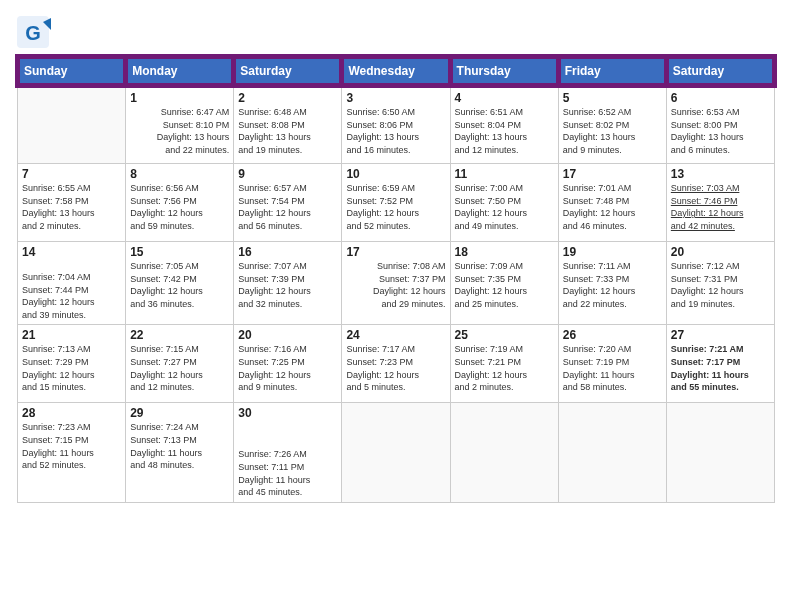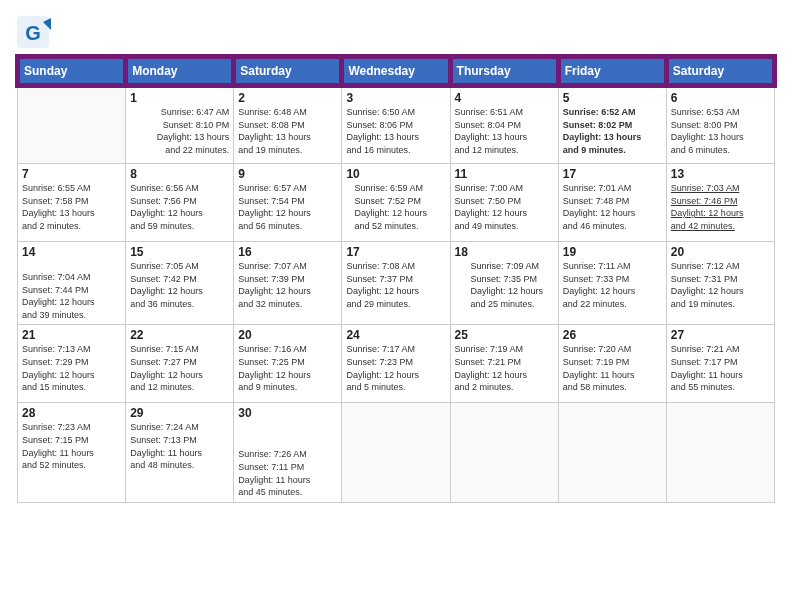--- a/index.html
+++ b/index.html
@@ -151,21 +151,21 @@
           </td>
           <td>
             <span class="day-number">4</span>
             <div class="day-info" style="white-space: pre-line;">Sunrise: 6:51 AM
 Sunset: 8:04 PM
 Daylight: 13 hours
 and 12 minutes.</div>
           </td>
           <td>
             <span class="day-number">5</span>
-            <div class="day-info" style="white-space: pre-line; font-weight: bold;">Sunrise: 6:52 AM
+            <div class="day-info" style="white-space: pre-line;">Sunrise: 6:52 AM
 Sunset: 8:02 PM
 Daylight: 13 hours
 and 9 minutes.</div>
           </td>
           <td>
             <span class="day-number">6</span>
             <div class="day-info" style="white-space: pre-line;">Sunrise: 6:53 AM
 Sunset: 8:00 PM
 Daylight: 13 hours
 and 6 minutes.</div>
@@ -188,21 +188,21 @@
           </td>
           <td>
             <span class="day-number">9</span>
             <div class="day-info" style="white-space: pre-line;">Sunrise: 6:57 AM
 Sunset: 7:54 PM
 Daylight: 12 hours
 and 56 minutes.</div>
           </td>
           <td>
             <span class="day-number">10</span>
-            <div class="day-info" style="white-space: pre-line; margin-left: 8px;">Sunrise: 6:59 AM
+            <div class="day-info" style="white-space: pre-line;">Sunrise: 6:59 AM
 Sunset: 7:52 PM
 Daylight: 12 hours
 and 52 minutes.</div>
           </td>
           <td>
             <span class="day-number">11</span>
             <div class="day-info" style="white-space: pre-line;">Sunrise: 7:00 AM
 Sunset: 7:50 PM
 Daylight: 12 hours
 and 49 minutes.</div>
@@ -239,28 +239,28 @@
           </td>
           <td>
             <span class="day-number">16</span>
             <div class="day-info" style="white-space: pre-line;">Sunrise: 7:07 AM
 Sunset: 7:39 PM
 Daylight: 12 hours
 and 32 minutes.</div>
           </td>
           <td>
             <span class="day-number">17</span>
-            <div class="day-info" style="white-space: pre-line;">Sunrise: 7:08 AM
+            <div class="day-info" style="white-space: pre-line; text-align: right;">Sunrise: 7:08 AM
 Sunset: 7:37 PM
 Daylight: 12 hours
 and 29 minutes.</div>
           </td>
           <td>
             <span class="day-number">18</span>
-            <div class="day-info" style="white-space: pre-line; margin-left: 16px;">Sunrise: 7:09 AM
+            <div class="day-info" style="white-space: pre-line;">Sunrise: 7:09 AM
 Sunset: 7:35 PM
 Daylight: 12 hours
 and 25 minutes.</div>
           </td>
           <td>
             <span class="day-number">19</span>
             <div class="day-info" style="white-space: pre-line;">Sunrise: 7:11 AM
 Sunset: 7:33 PM
 Daylight: 12 hours
 and 22 minutes.</div>
@@ -311,21 +311,21 @@
           </td>
           <td>
             <span class="day-number">26</span>
             <div class="day-info" style="white-space: pre-line;">Sunrise: 7:20 AM
 Sunset: 7:19 PM
 Daylight: 11 hours
 and 58 minutes.</div>
           </td>
           <td>
             <span class="day-number">27</span>
-            <div class="day-info" style="white-space: pre-line;">Sunrise: 7:21 AM
+            <div class="day-info" style="white-space: pre-line; font-weight: bold;">Sunrise: 7:21 AM
 Sunset: 7:17 PM
 Daylight: 11 hours
 and 55 minutes.</div>
           </td>
         </tr>
         <tr>
           <td>
             <span class="day-number">28</span>
             <div class="day-info" style="white-space: pre-line;">Sunrise: 7:23 AM
 Sunset: 7:15 PM

